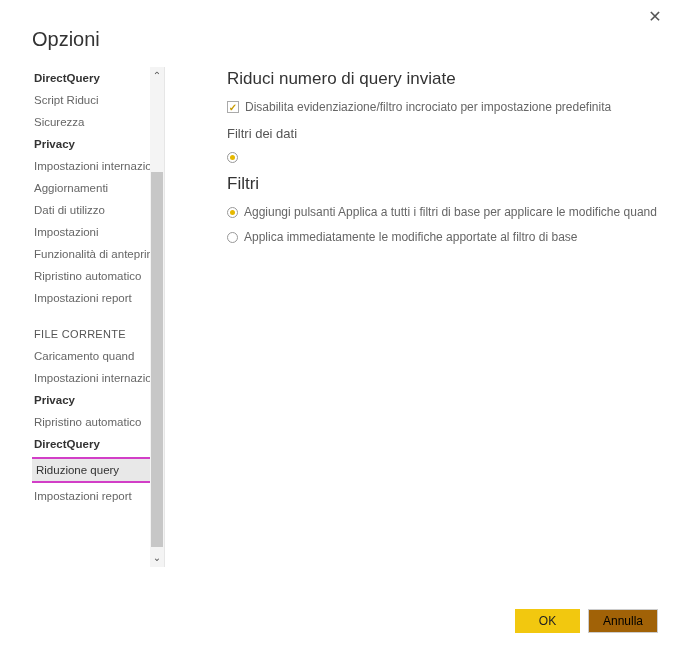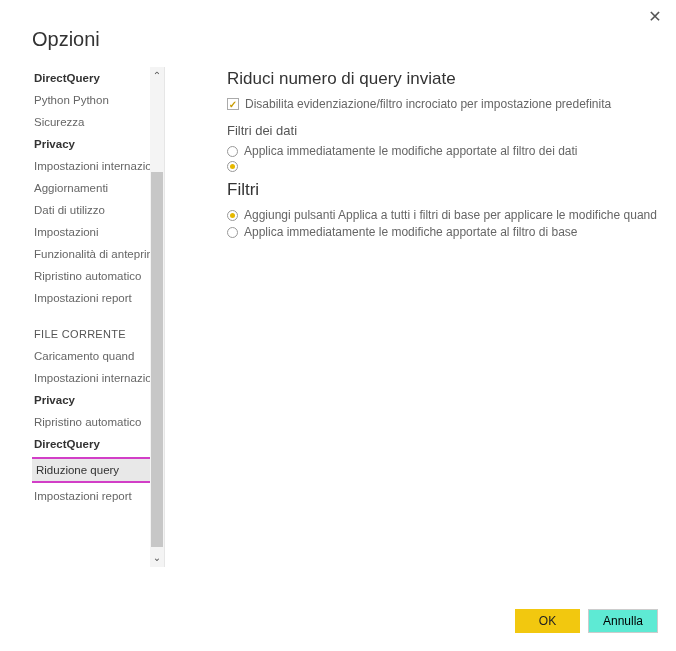--- a/index.html
+++ b/index.html
@@ -103,21 +103,21 @@
   .section-h2 {
     font-size: 13px;
     font-weight: 400;
     color: #555;
     margin: 12px 0 6px 0;
   }
   .opt-row {
     display: flex;
     align-items: center;
     gap: 6px;
-    margin: 3px 0;
+    margin: 11px 0;
     white-space: nowrap;
   }
   .opt-row label {
     font-size: 12px;
     color: #666;
     cursor: pointer;
   }
   .cb {
     width: 12px; height: 12px;
     border: 1px solid #aaa;
@@ -151,21 +151,21 @@
     bottom: 18px;
     right: 18px;
     display: flex;
     gap: 8px;
   }
   .btn {
     min-width: 65px;
     padding: 4px 14px;
     font-size: 12px;
     border: 1px solid #ccc;
-    background: #5eead4;
+    background: #a16207;
     cursor: pointer;
     text-align: center;
   }
   .btn.primary {
     background: #f2c80f;
     border-color: #f2c80f;
     color: #222;
     text-align: center;
   }
 </style>
@@ -173,21 +173,21 @@
 <body>
 
 <div class="close-btn">✕</div>
 
 <div class="dialog-title">Opzioni</div>
 
 <div class="content">
   <div class="sidebar">
     <div class="sidebar-inner">
       <div class="sidebar-bold">DirectQuery</div>
-      <div class="sidebar-item">Python Python</div>
+      <div class="sidebar-item">Script Riduci</div>
       <div class="sidebar-item">Sicurezza</div>
       <div class="sidebar-bold">Privacy</div>
       <div class="sidebar-item">Impostazioni internazionali</div>
       <div class="sidebar-item">Aggiornamenti</div>
       <div class="sidebar-item">Dati di utilizzo</div>
       <div class="sidebar-item">Impostazioni</div>
       <div class="sidebar-item">Funzionalità di anteprima</div>
       <div class="sidebar-item">Ripristino automatico</div>
       <div class="sidebar-item">Impostazioni report</div>
 
@@ -209,24 +209,20 @@
 
   <div class="main">
     <div class="section-h1">Riduci numero di query inviate</div>
     <div class="opt-row">
       <span class="cb checked"></span>
       <label>Disabilita evidenziazione/filtro incrociato per impostazione predefinita</label>
     </div>
 
     <div class="section-h2">Filtri dei dati</div>
     <div class="opt-row">
-      <span class="rb"></span>
-      <label>Applica immediatamente le modifiche apportate al filtro dei dati</label>
-    </div>
-    <div class="opt-row">
       <span class="rb sel"></span>
     </div>
 
     <div class="section-h1" style="margin-top:8px;">Filtri</div>
     <div class="opt-row">
       <span class="rb sel"></span>
       <label>Aggiungi pulsanti Applica a tutti i filtri di base per applicare le modifiche quand</label>
     </div>
     <div class="opt-row">
       <span class="rb"></span>

